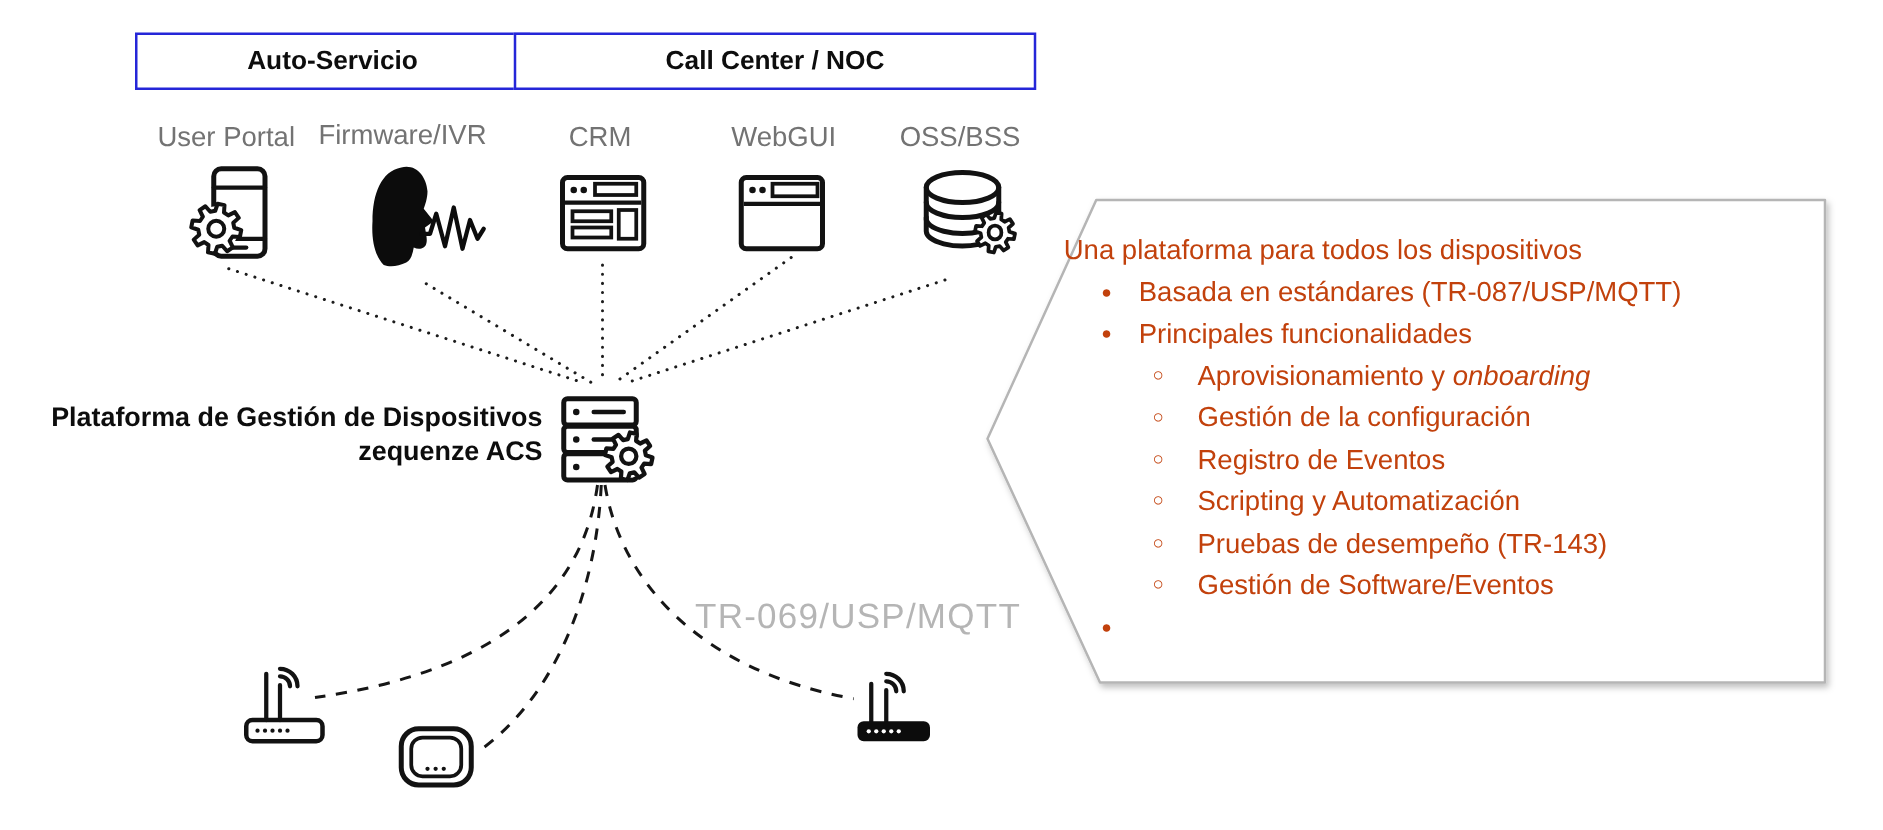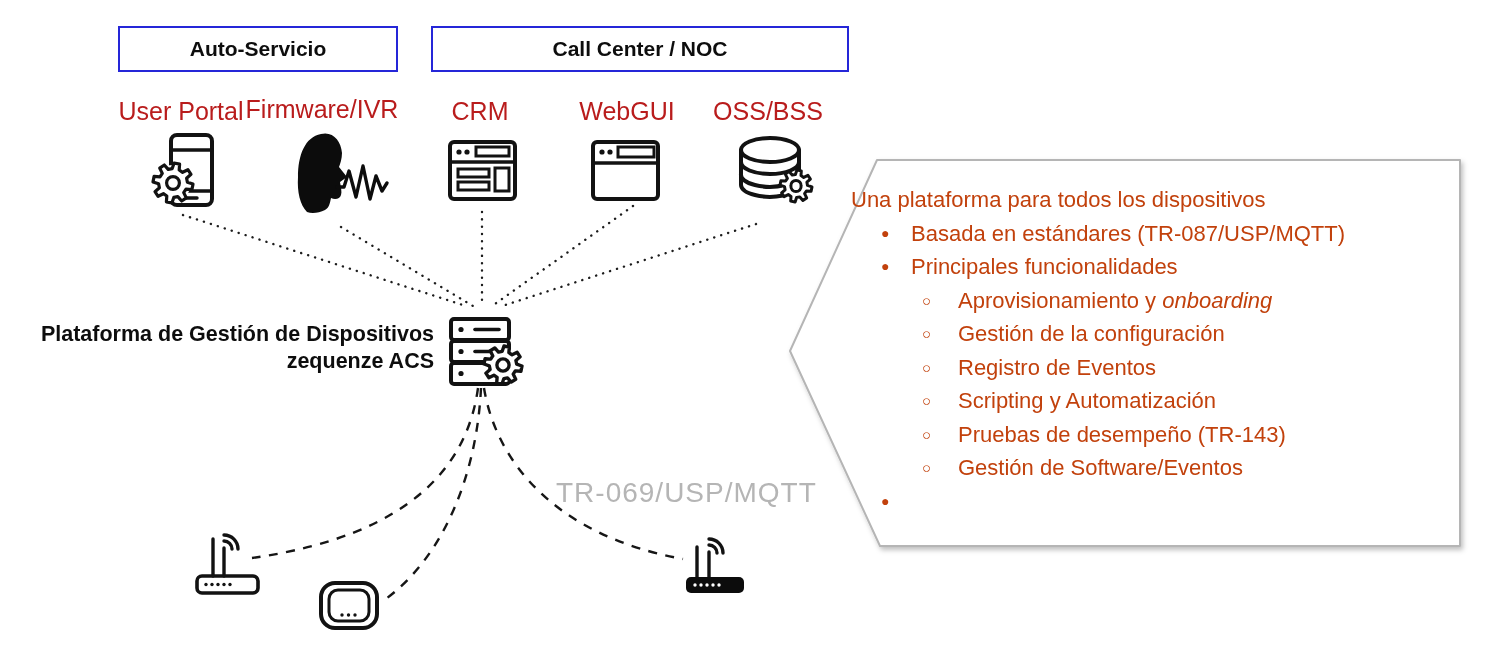--- a/index.html
+++ b/index.html
@@ -2,24 +2,24 @@
 <html><head>
 <meta charset="utf-8">
 <style>
   html,body{margin:0;padding:0}
   body{width:1506px;height:664px;background:#ffffff;position:relative;overflow:hidden;
        font-family:"Liberation Sans",sans-serif;color:#111}
   .art{position:absolute;left:0;top:0}
   .group-box{position:absolute;height:46px;border:2.5px solid #2526d8;background:#fff;
              display:flex;align-items:center;justify-content:center;
              font-weight:bold;font-size:21px;color:#0d0d0d;box-sizing:border-box}
-  .box-auto{left:118px;top:26px;width:280px}
+  .box-auto{left:108px;top:26px;width:316px}
   .box-cc{left:411px;top:26px;width:418px}
   .chan-label{position:absolute;top:97px;transform:translateX(-50%);
-              font-size:25px;color:#b91c1c;white-space:nowrap}
+              font-size:22px;color:#737373;white-space:nowrap}
   .platform-label{position:absolute;left:38px;top:321px;width:396px;text-align:right;
                   font-weight:bold;font-size:21.5px;line-height:27px;color:#0d0d0d}
   .protocol{position:absolute;left:556px;top:477px;font-size:28px;letter-spacing:1px;
             color:#b5b5b5;white-space:nowrap}
   .callout-text{position:absolute;left:851px;top:183px;width:575px;
                 font-size:22px;line-height:33.5px;color:#c2410c}
   .c-row{display:flex}
   .marker{flex:none}
   .lvl1 .marker{margin-left:30px;width:30px;font-size:14px}
   .lvl2 .marker{margin-left:71px;width:36px;font-size:15px}
@@ -142,21 +142,21 @@
     <circle cx="701" cy="585" r="1.7" fill="#ffffff" stroke="none"></circle>
     <circle cx="707" cy="585" r="1.7" fill="#ffffff" stroke="none"></circle>
     <circle cx="713" cy="585" r="1.7" fill="#ffffff" stroke="none"></circle>
     <circle cx="719" cy="585" r="1.7" fill="#ffffff" stroke="none"></circle>
   </g>
 </svg>
 
 <div class="group-box box-auto" style="border-color: rgb(37, 38, 216);">
   <span>Auto-Servicio</span>
 </div>
-<div class="group-box box-cc" style="border-color: rgb(37, 38, 216); margin-left: 20px;">
+<div class="group-box box-cc" style="border-color: rgb(37, 38, 216);">
   <span>Call Center / NOC</span>
 </div>
 
 <div class="chan-label" style="left:181px">User Portal</div>
 <div class="chan-label" style="left:322px;top:95px">Firmware/IVR</div>
 <div class="chan-label" style="left:480px">CRM</div>
 <div class="chan-label" style="left:627px">WebGUI</div>
 <div class="chan-label" style="left:768px">OSS/BSS</div>
 
 <div class="platform-label">

